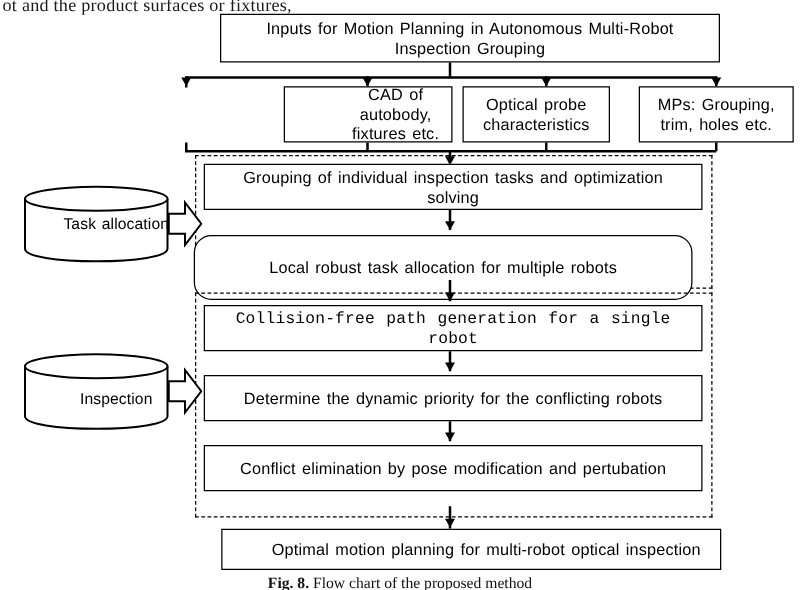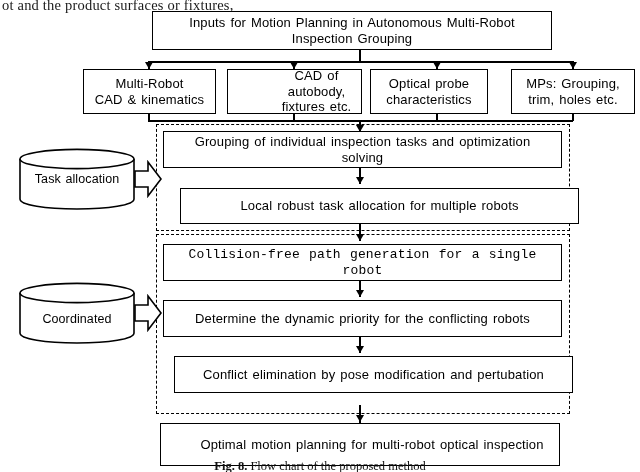--- a/index.html
+++ b/index.html
@@ -48,21 +48,21 @@
     position:absolute;width:0;height:0;
     border-left:4.2px solid transparent;
     border-right:4.2px solid transparent;
     border-top:7px solid #000;
   }
 
   
   .cyl{position:absolute;}
   .cyl svg{display:block;overflow:visible;}
   .cyl .cyl-label{
-    position:absolute;left:0;top:0;width:100%;height:100%;
+    position:absolute;left:16px;top:0;width:100%;height:100%;
     display:flex;flex-direction:column;align-items:center;justify-content:center;
     font-size:12.5px;line-height:15px;text-align:left;
     letter-spacing:.1px;word-spacing:1px;
     pointer-events:none;
   }
 
   
   .blockarrow{position:absolute;}
   .blockarrow svg{display:block;}
 
@@ -75,21 +75,21 @@
   }
   .caption b{font-weight:bold;}
 </style>
 </head>
 <body>
 
 <div class="canvas">
 
   <div class="cuttext">ot  and  the  product  surfaces  or  fixtures,</div>
 
-  <div class="box" style="left:152px;top:11px;width:400px;height:39px;">
+  <div class="box" style="left:176px;top:11px;width:400px;height:39px;">
     <div>
       <span>Inputs for Motion Planning in Autonomous Multi-Robot</span>
       <span>Inspection Grouping</span>
     </div>
   </div>
 
   <div class="vline" style="left:359px;top:50px;height:12px;"></div>
 
   <div class="hline" style="left:149px;top:61px;width:424px;"></div>
 
@@ -98,26 +98,20 @@
 
   <div class="vline" style="left:293.4px;top:61px;height:9px;"></div>
   <div class="arrowhead" style="left:290px;top:62px;"></div>
 
   <div class="vline" style="left:436.4px;top:61px;height:9px;"></div>
   <div class="arrowhead" style="left:433px;top:62px;"></div>
 
   <div class="vline" style="left:572px;top:61px;height:9px;"></div>
   <div class="arrowhead" style="left:568.6px;top:62px;"></div>
 
-  <div class="box" style="left:83px;top:69px;width:133px;height:45px;">
-    <div>
-      <span>Multi-Robot</span>
-      <span>CAD &amp; kinematics</span>
-    </div>
-  </div>
 
   <div class="box" style="left:227px;top:69px;width:135px;height:45px;padding-left:48px;">
     <div>
       <span>CAD of autobody,</span>
       <span>fixtures etc.</span>
     </div>
   </div>
 
   <div class="box" style="left:370px;top:69px;width:118px;height:45px;">
     <div>
@@ -146,21 +140,21 @@
   <div class="box thin" style="left:163px;top:131px;width:399px;height:37px;">
     <div>
       <span>Grouping of individual inspection tasks and optimization</span>
       <span>solving</span>
     </div>
   </div>
 
   <div class="vline" style="left:359px;top:168px;height:16px;"></div>
   <div class="arrowhead" style="left:355.6px;top:177px;"></div>
 
-  <div class="box thin" style="left:180px;top:188px;width:399px;height:36px;">
+  <div class="box thin" style="left:155px;top:188px;width:399px;height:52px;border-radius:14px;">
     <div>
       <span>Local robust task allocation for multiple robots</span>
     </div>
   </div>
 
   <div class="cyl" style="left:18px;top:148px;width:118px;height:62px;">
     <svg width="118" height="62" viewBox="0 0 118 62" aria-hidden="true">
       <path d="M2,11 L2,51 C2,57.2 27.5,61 59,61 C90.5,61 116,57.2 116,51 L116,11" fill="#fff" stroke="#000" stroke-width="1.6"></path>
       <ellipse cx="59" cy="11" rx="57" ry="9.6" fill="#fff" stroke="#000" stroke-width="1.6"></ellipse>
     </svg>
@@ -191,46 +185,46 @@
 
   <div class="box thin" style="left:163px;top:300px;width:399px;height:37px;">
     <div>
       <span>Determine the dynamic priority for the conflicting robots</span>
     </div>
   </div>
 
   <div class="vline" style="left:359px;top:337px;height:16px;"></div>
   <div class="arrowhead" style="left:355.6px;top:346px;"></div>
 
-  <div class="box thin" style="left:163px;top:356px;width:399px;height:37px;margin-left:11px;">
+  <div class="box thin" style="left:163px;top:356px;width:399px;height:37px;">
     <div>
       <span>Conflict elimination by pose modification and pertubation</span>
     </div>
   </div>
 
   <div class="cyl" style="left:18px;top:282px;width:118px;height:62px;">
     <svg width="118" height="62" viewBox="0 0 118 62" aria-hidden="true">
       <path d="M2,11 L2,51 C2,57.2 27.5,61 59,61 C90.5,61 116,57.2 116,51 L116,11" fill="#fff" stroke="#000" stroke-width="1.6"></path>
       <ellipse cx="59" cy="11" rx="57" ry="9.6" fill="#fff" stroke="#000" stroke-width="1.6"></ellipse>
     </svg>
     <div class="cyl-label" style="padding-top:6px;">
-      <span>Coordinated</span>
+      <span>Inspection</span>
     </div>
   </div>
 
   <div class="blockarrow" style="left:134px;top:294px;width:28px;height:38px;">
     <svg width="28" height="38" viewBox="0 0 28 38" aria-hidden="true">
       <path d="M1,11 L14,11 L14,2 L27,19 L14,36 L14,27 L1,27 Z" fill="#fff" stroke="#000" stroke-width="1.6" stroke-linejoin="miter"></path>
     </svg>
   </div>
 
   <div class="vline" style="left:359px;top:405px;height:18px;"></div>
   <div class="arrowhead" style="left:355.6px;top:415px;"></div>
 
-  <div class="box" style="left:160px;top:423px;width:400px;height:43px;padding-left:28px;">
+  <div class="box" style="left:177px;top:423px;width:400px;height:33px;padding-left:28px;">
     <div>
       <span>Optimal motion planning for multi-robot optical inspection</span>
     </div>
   </div>
 
   <div class="caption" style="top:459px;">
     <b>Fig. 8.</b><span> Flow chart of the proposed method</span>
   </div>
 
 </div>

